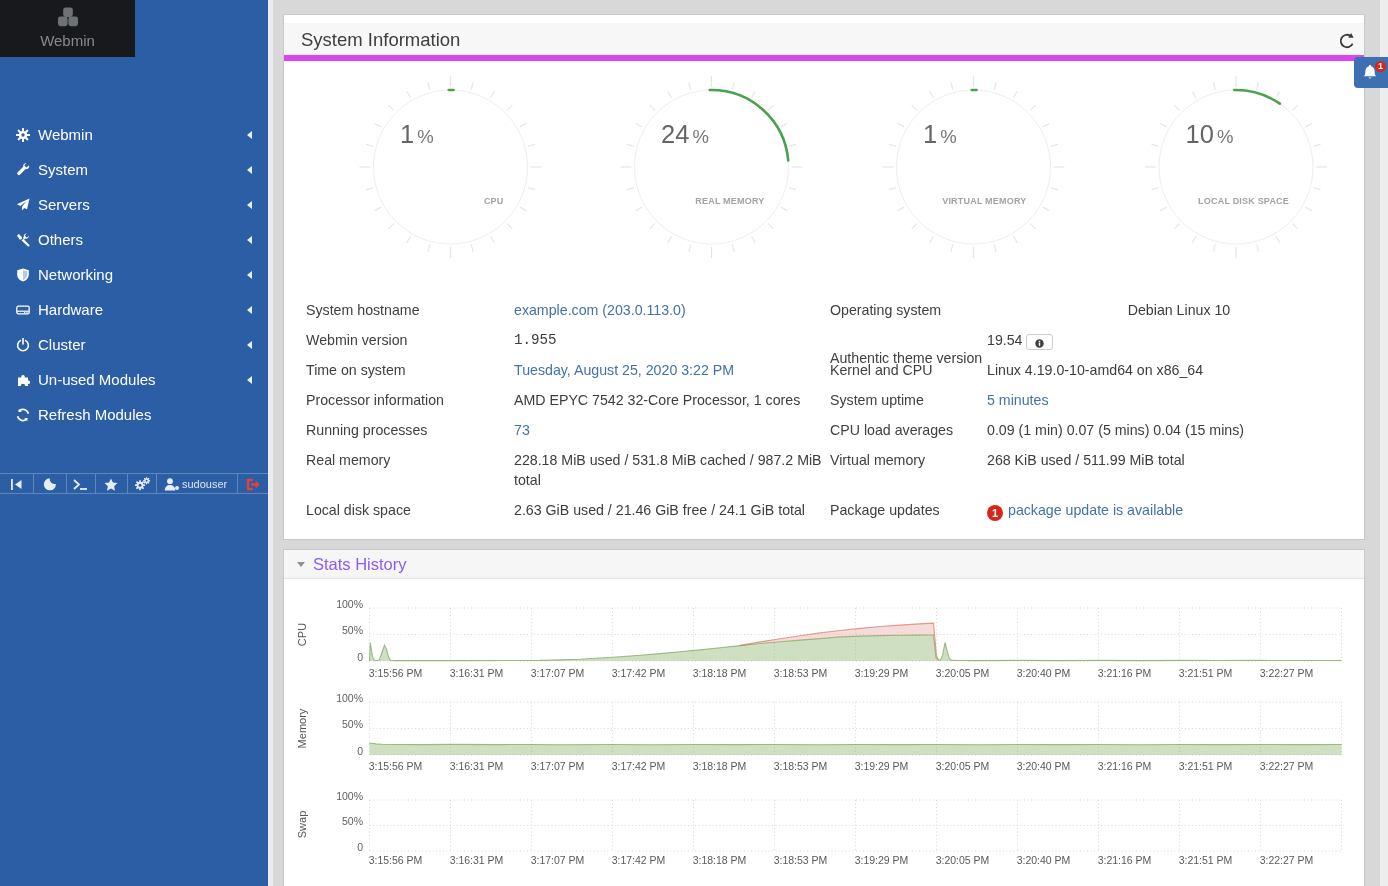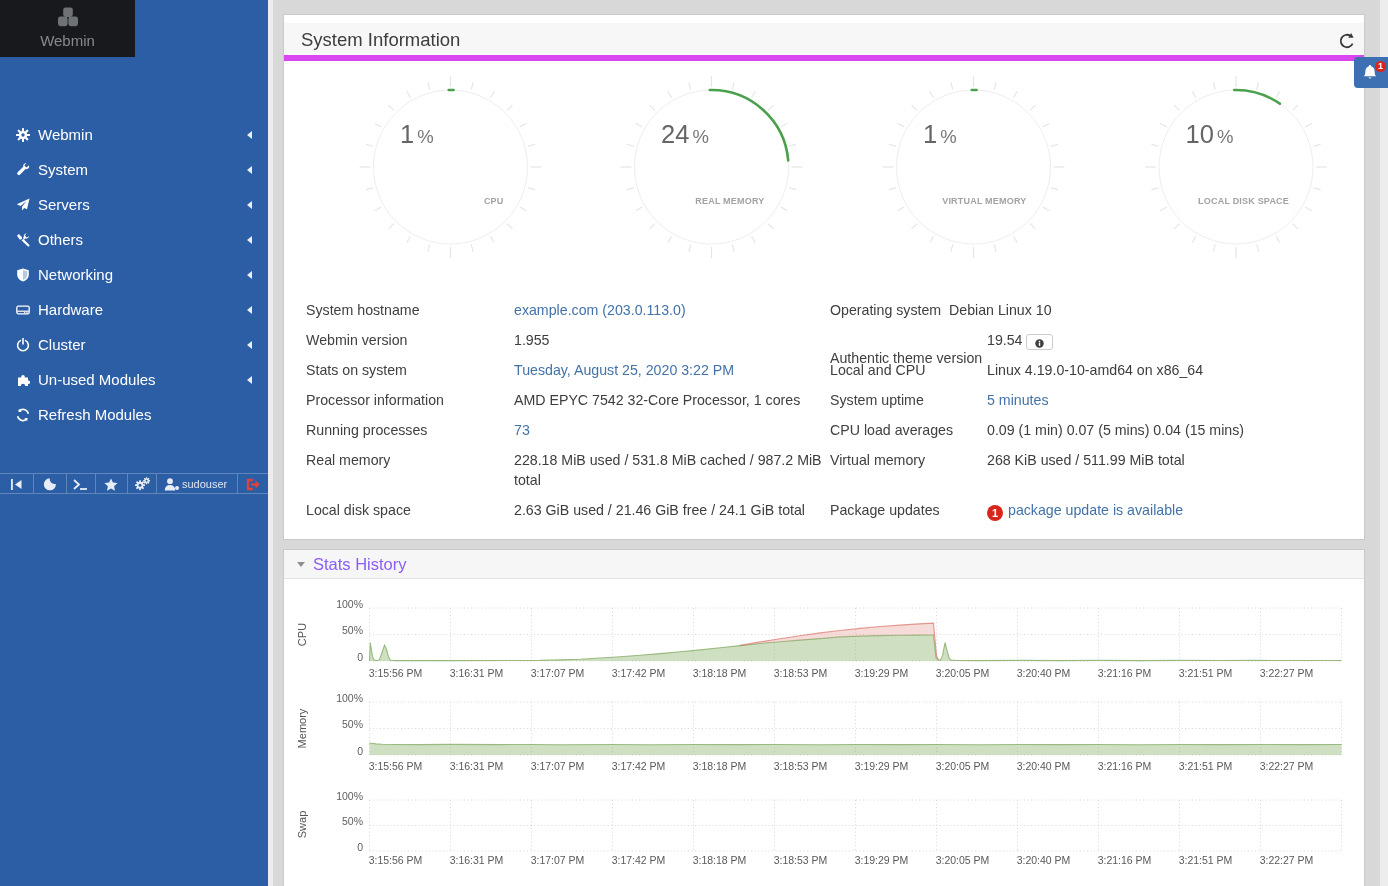--- a/index.html
+++ b/index.html
@@ -299,32 +299,32 @@
 <line x1="896.4" y1="58.4" x2="891.1" y2="53.1" stroke="#e5e5e5" stroke-width="1.15"></line>
 <line x1="913.0" y1="45.7" x2="909.2" y2="39.2" stroke="#e5e5e5" stroke-width="1.15"></line>
 <line x1="932.3" y1="37.7" x2="930.4" y2="30.5" stroke="#e5e5e5" stroke-width="1.15"></line>
 <path d="M951.25,38.02 A77,77 0 0 1 996.83,51.69" fill="none" stroke="#4ba04e" stroke-width="2.6" stroke-linecap="round"></path>
 <text x="902.5" y="91.0" font-size="25.5" fill="#666" font-family="Liberation Sans, sans-serif">10<tspan font-size="18.5" fill="#777" dx="3">%</tspan></text>
 <text x="1006.0" y="152.0" font-size="9" font-weight="bold" letter-spacing="0.2" fill="#a2a2a2" text-anchor="end" font-family="Liberation Sans, sans-serif">LOCAL DISK SPACE</text>
 </svg>
 <div class="lbl" style="left:306px;top:300px;">System hostname</div>
 <div class="val" style="left:514px;top:300px;width:308px;"><a class="bl">example.com (203.0.113.0)</a></div>
 <div class="lbl" style="left:830px;top:300px;">Operating system</div>
-<div class="val" style="left:949px;top:300px;width:360px;">Debian Linux 10</div>
+<div class="val" style="left:999px;top:300px;width:360px;text-align:center;">Debian Linux 10</div>
 <div class="lbl" style="left:306px;top:330px;">Webmin version</div>
-<div class="val" style="left:514px;top:330px;width:308px;">1.955</div>
+<div class="val" style="left:514px;top:330px;width:308px;font-family:Liberation Mono, monospace;">1.955</div>
 <div class="lbl" style="left:830px;top:348px;">Authentic theme version</div>
 <div class="val" style="left:987px;top:330px;width:360px;">19.54 <span style="display:inline-block;border:1px solid #ccc;border-radius:3px;background:#fff;width:27px;height:16px;text-align:center;vertical-align:-2px;line-height:14px;"><svg width="9" height="9" viewBox="0 0 10 10" style="vertical-align:-1px;">
         <circle cx="5" cy="5" r="4.7" fill="#3e3e3e"></circle>
         <rect x="4.2" y="4" width="1.6" height="3.6" fill="#fff"></rect>
         <rect x="4.2" y="2" width="1.6" height="1.4" fill="#fff"></rect>
       </svg></span></div>
-<div class="lbl" style="left:306px;top:360px;">Stats on system</div>
+<div class="lbl" style="left:306px;top:360px;">Time on system</div>
 <div class="val" style="left:514px;top:360px;width:308px;"><a class="bl">Tuesday, August 25, 2020 3:22 PM</a></div>
-<div class="lbl" style="left:830px;top:360px;">Local and CPU</div>
+<div class="lbl" style="left:830px;top:360px;">Kernel and CPU</div>
 <div class="val" style="left:987px;top:360px;width:360px;">Linux 4.19.0-10-amd64 on x86_64</div>
 <div class="lbl" style="left:306px;top:390px;">Processor information</div>
 <div class="val" style="left:514px;top:390px;width:308px;">AMD EPYC 7542 32-Core Processor, 1 cores</div>
 <div class="lbl" style="left:830px;top:390px;">System uptime</div>
 <div class="val" style="left:987px;top:390px;width:360px;"><a class="bl">5 minutes</a></div>
 <div class="lbl" style="left:306px;top:420px;">Running processes</div>
 <div class="val" style="left:514px;top:420px;width:308px;"><a class="bl">73</a></div>
 <div class="lbl" style="left:830px;top:420px;">CPU load averages</div>
 <div class="val" style="left:987px;top:420px;width:360px;">0.09 (1 min) 0.07 (5 mins) 0.04 (15 mins)</div>
 <div class="lbl" style="left:306px;top:450px;">Real memory</div>

